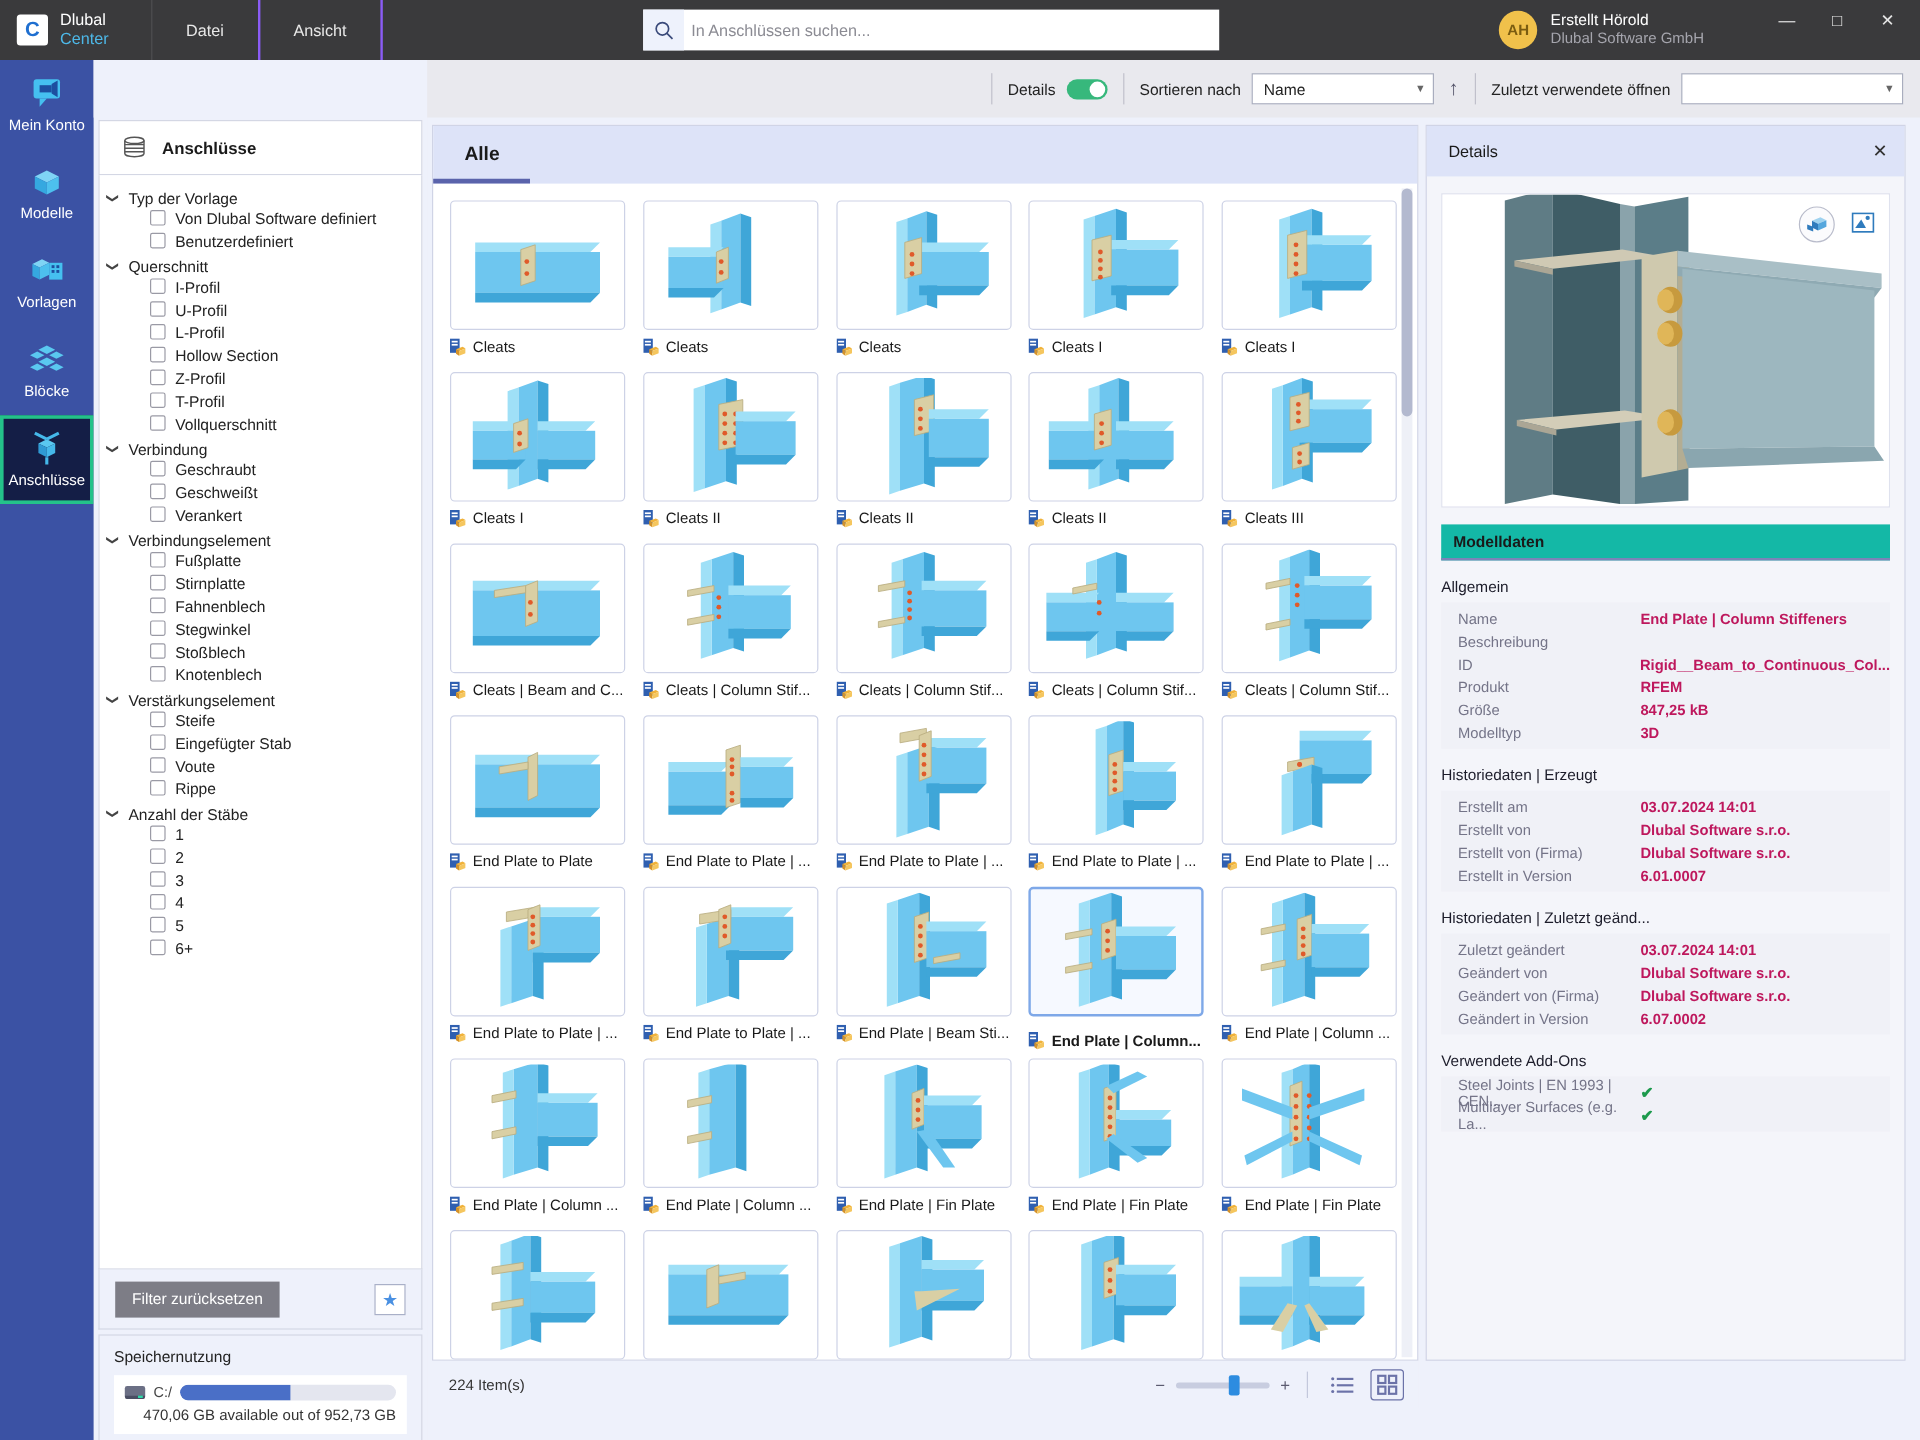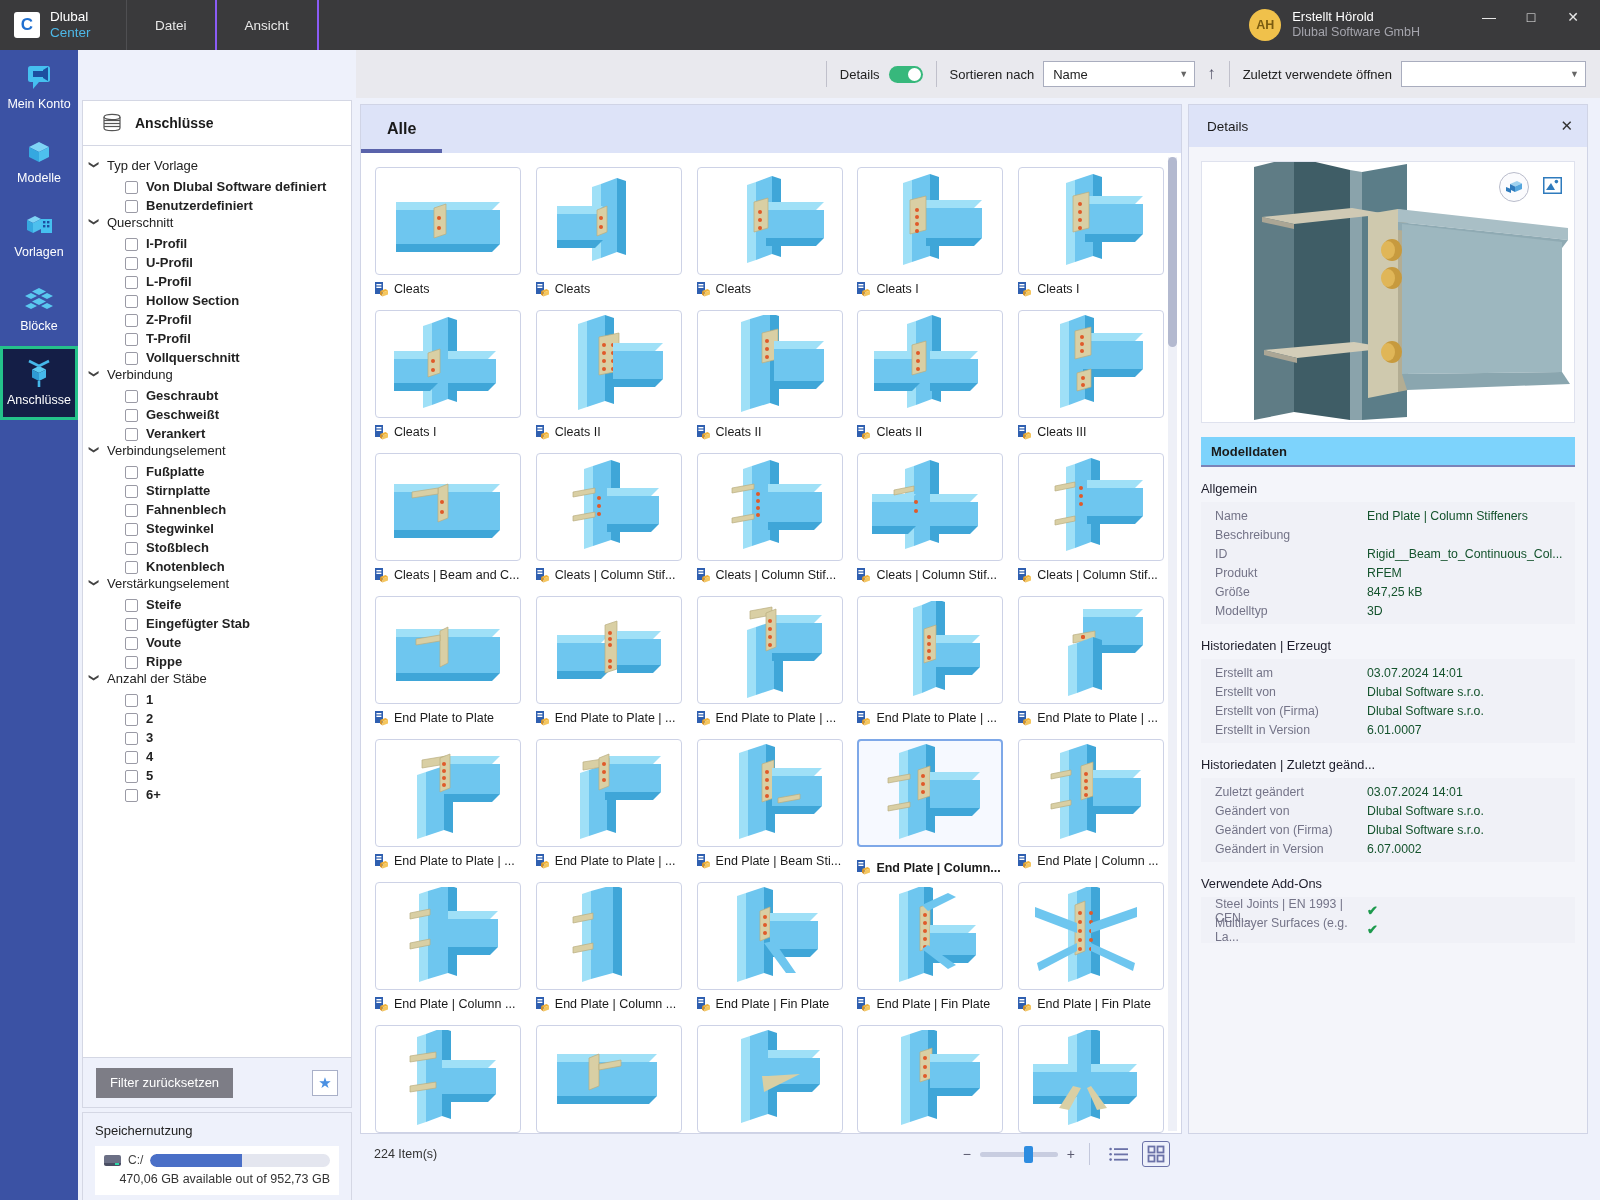--- a/index.html
+++ b/index.html
@@ -105,22 +105,22 @@
     position: absolute; left: 4px; top: 96px; width: 270px; height: 912px;
     background: #ffffff; border: 1px solid #d4d7e4; border-top: none;
     padding: 10px 0 0 6px; overflow: hidden;
   }
   .grp {
     display: flex; align-items: center; gap: 8px;
     height: 19px; font-size: 13px; color: #222;
   }
   .chev { font-size: 10px; color: #444; width: 10px; }
   .opt {
-    display: flex; align-items: flex-end; gap: 8px;
-    height: 19px; padding-left: 36px; font-size: 13px; color: #222; font-weight: bold;
+    display: flex; align-items: flex-start; gap: 8px;
+    height: 19px; padding-left: 36px; font-size: 13px; color: #222;
   }
   .cb {
     width: 13px; height: 13px; border: 1px solid #9a9aa5;
     background: #fff; border-radius: 2px; flex: none;
   }
   .fp-actions {
     position: absolute; left: 4px; top: 1008px; width: 270px; height: 50px;
     background: #eef1fb; border-left: 1px solid #d4d7e4;
     border-right: 1px solid #d4d7e4; border-bottom: 1px solid #d4d7e4;
     display: flex; align-items: center; justify-content: space-between;
@@ -292,51 +292,60 @@
     display: flex; align-items: center; gap: 14px;
   }
   .pbtn-round {
     width: 30px; height: 30px; border-radius: 50%;
     border: 1px solid #b9bccb; background: #fbfbfd;
     display: flex; align-items: center; justify-content: center;
   }
   .modeldata-head {
     margin: 14px 12px 10px 12px; height: 30px;
     display: flex; align-items: center; font-size: 13px; font-weight: bold;
-    border-bottom: 2px solid #7b83b8; background: #7dd3fc; padding-left: 10px;
+    border-bottom: 2px solid #7b83b8; background: #14b8a6; padding-left: 10px;
   }
   .dsec {
     margin: 14px 12px 0 12px;
   }
   .dsec-title {
     font-size: 12.8px; font-weight: normal; color: #1c1c2a; margin-bottom: 6px;
   }
   .dtable { background: #f0f1f7; padding: 4px 0; }
   .drow {
     display: flex; height: 19px; align-items: center;
     font-size: 12.3px; padding-left: 14px;
   }
   .dkey { width: 152px; color: #747488; }
-  .dval { color: #14532d; font-weight: normal; }
+  .dval { color: #be185d; font-weight: bold; }
   .check { color: #1d9a4d; font-size: 13px; font-weight: bold; }
 </style>
 </head>
 <body>
 
 <div class="titlebar">
   <div class="brand">
     <div class="brand-logo">C</div>
     <div class="brand-text">
       <div class="l1">Dlubal</div>
       <div class="l2">Center</div>
     </div>
   </div>
   <div class="menu-item">Datei</div>
   <div class="menu-item">Ansicht</div>
 
+  <div class="search-wrap">
+    <div class="search-icon-box">
+      <svg width="17" height="17" viewBox="0 0 17 17">
+          <circle cx="7" cy="7" r="5.2" fill="none" stroke="#3a4a7a" stroke-width="1.4"></circle>
+          <line x1="10.8" y1="10.8" x2="15.4" y2="15.4" stroke="#3a4a7a" stroke-width="1.4"></line>
+        </svg>
+    </div>
+    <input class="search-input" placeholder="In Anschlüssen suchen..." style="">
+  </div>
 
   <div class="user-area">
     <div class="avatar">AH</div>
     <div class="user-lines">
       <div class="user-name">Erstellt Hörold</div>
       <div class="user-org">Dlubal Software GmbH</div>
     </div>
   </div>
 
   <div class="wincontrols">

